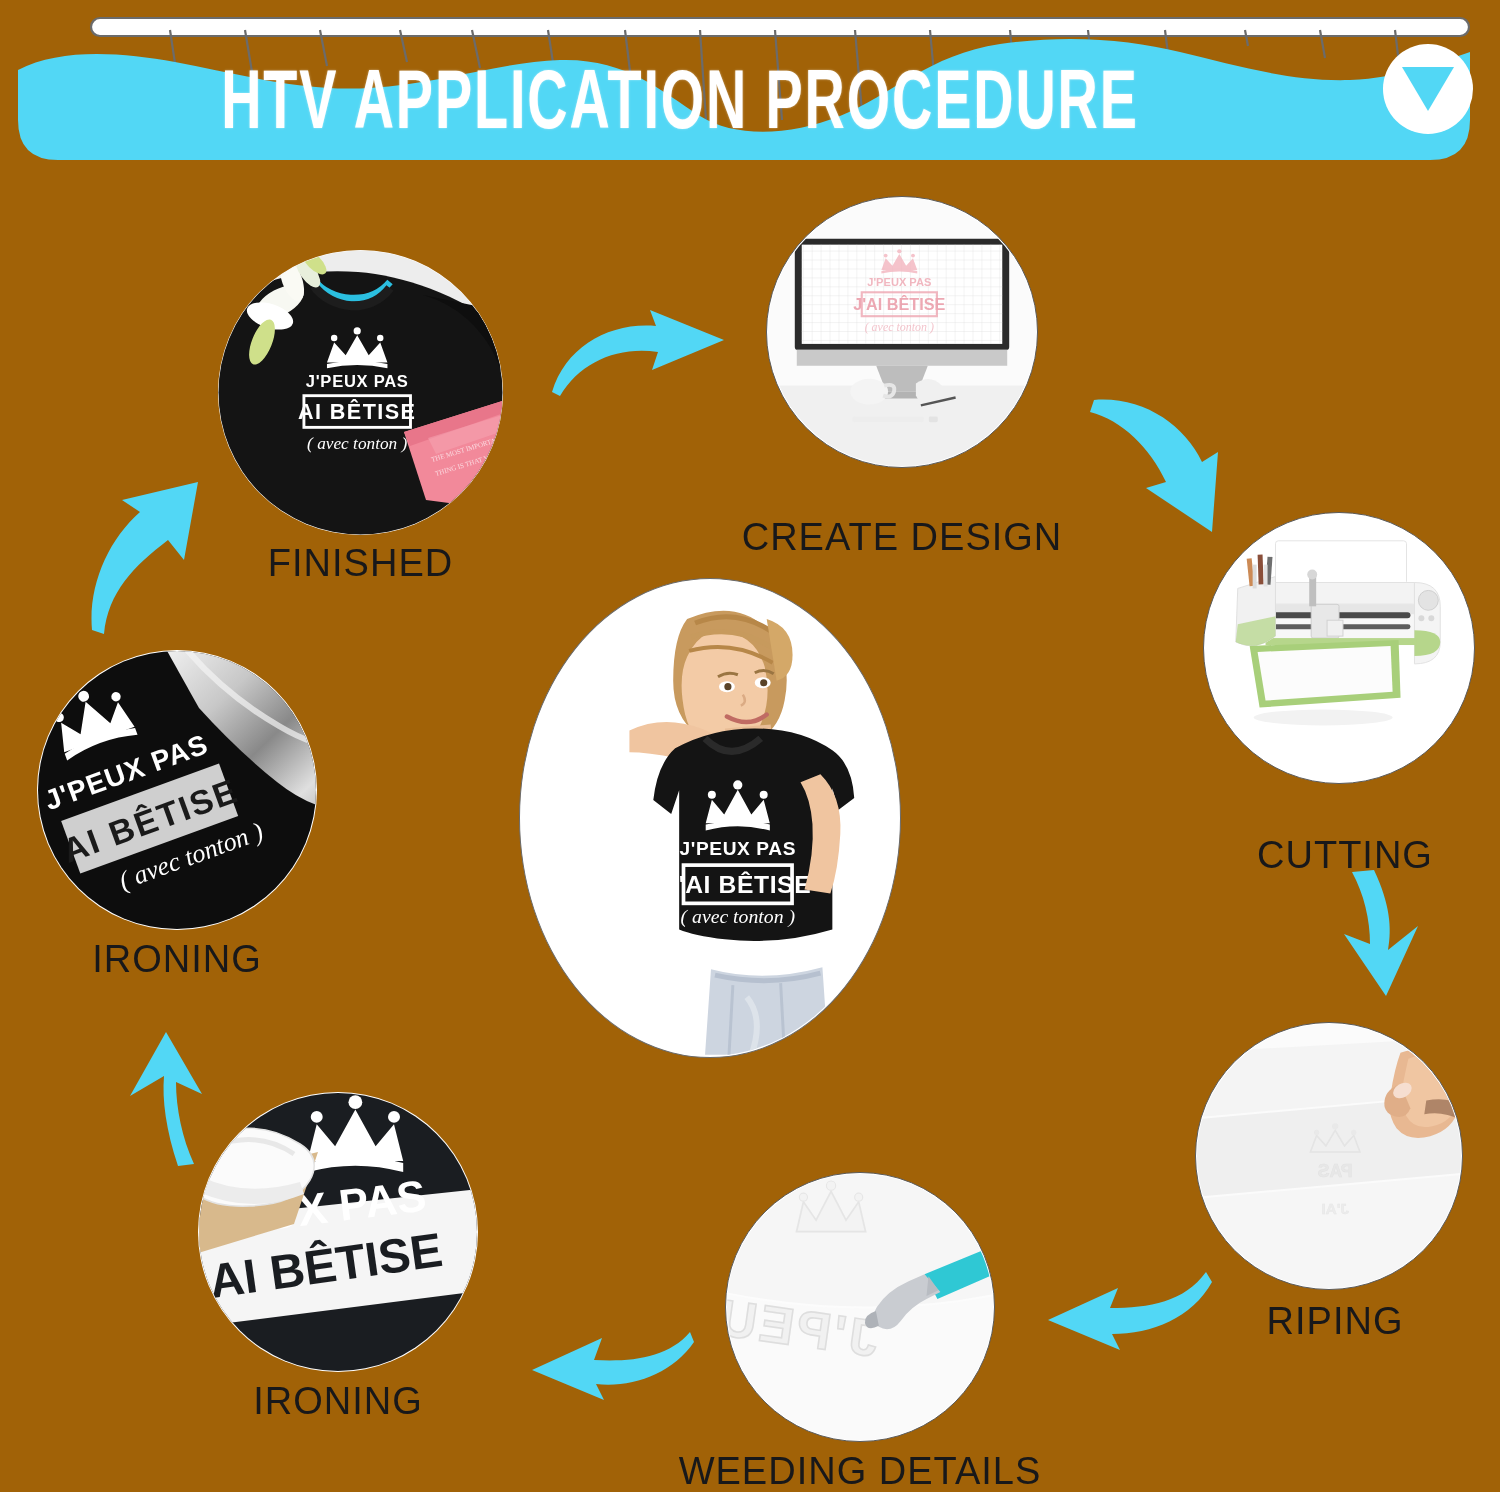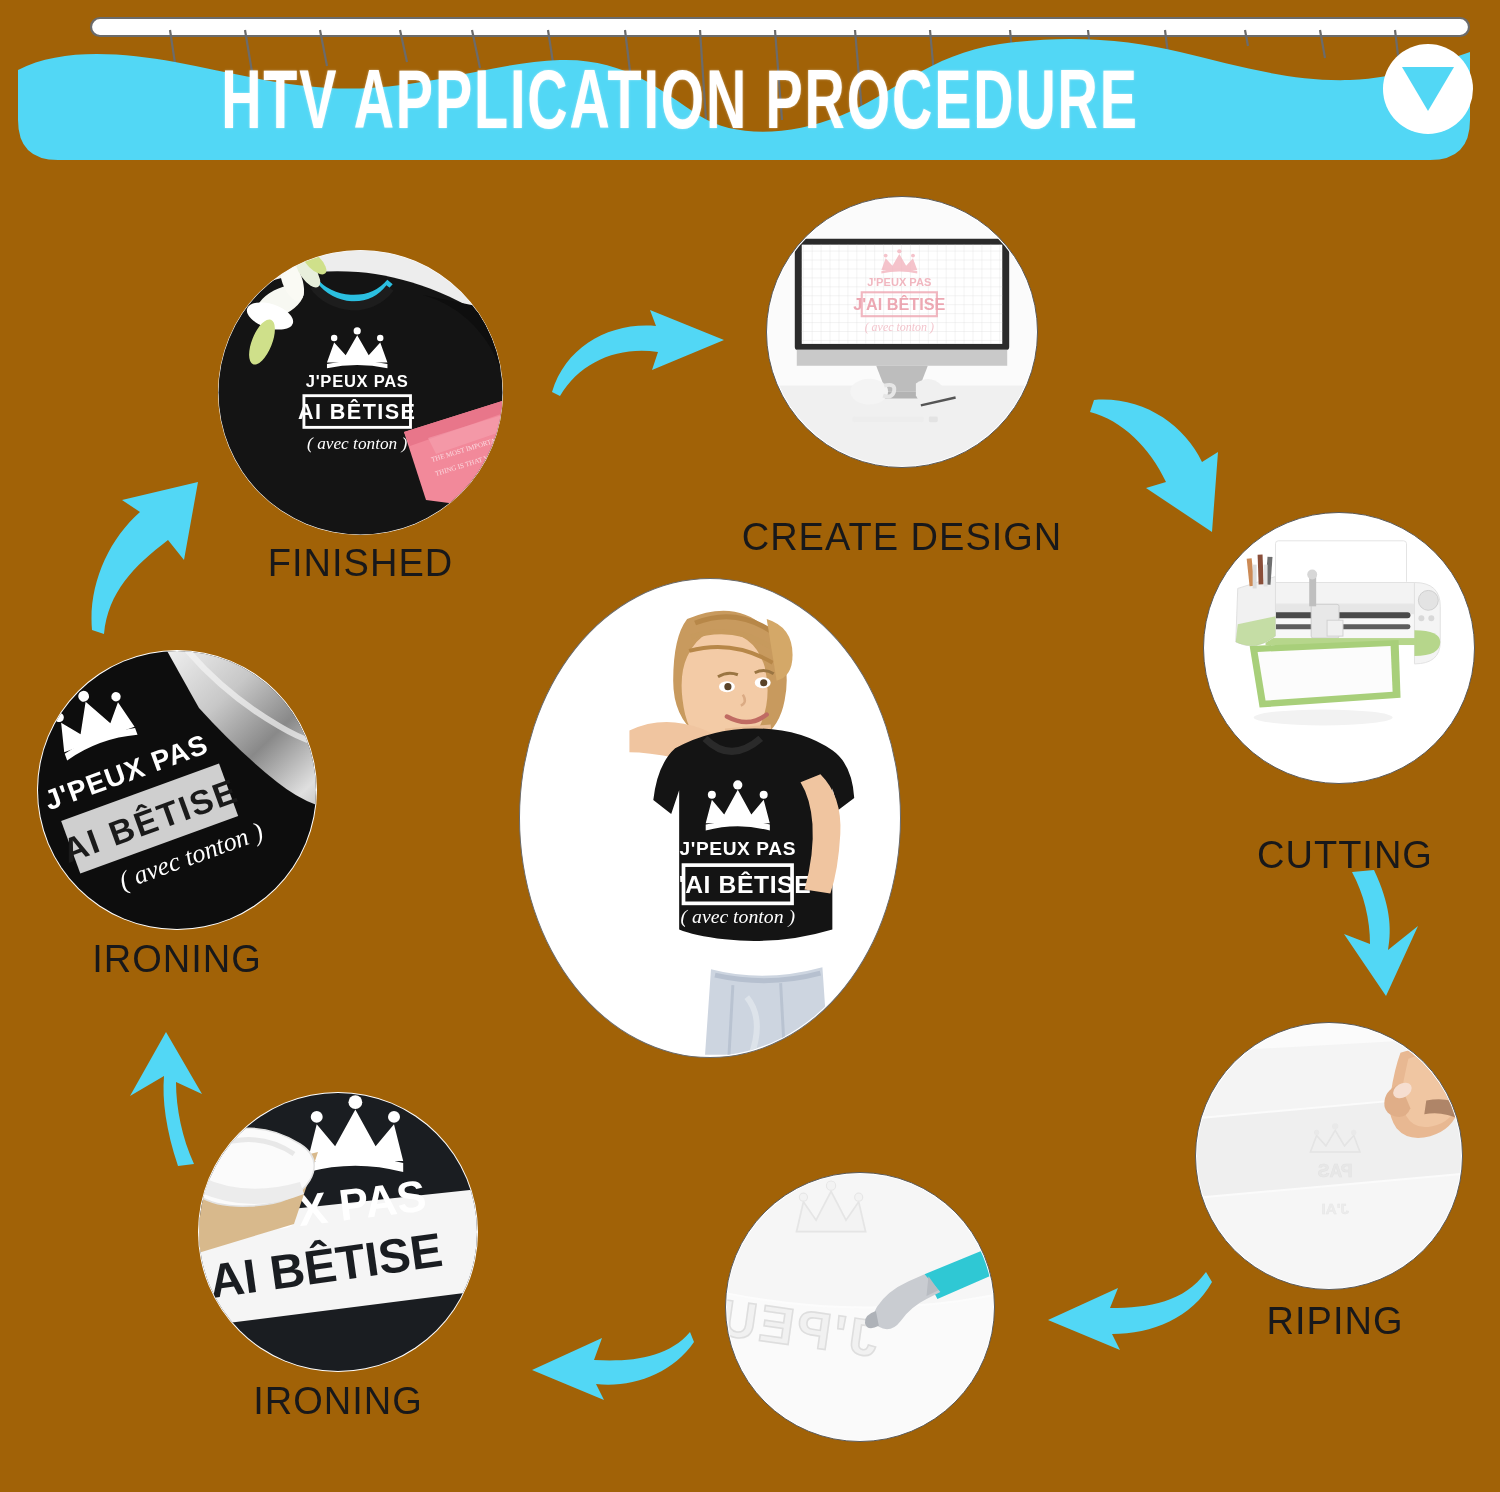--- a/index.html
+++ b/index.html
@@ -360,20 +360,21 @@
 
           <g>
             <path d="M200 102 L268 74 q12 -5 16 8 q4 13 -9 18 l-62 27 Z" fill="#2fc8d4"></path>
             <path d="M200 102 l-16 7 q-22 10 -32 26 q-8 14 2 20 q12 7 22 -6 q10 -14 26 -22 l14 -7 Z" fill="#c9ccd1"></path>
             <path d="M154 154 q-12 6 -14 -3 q-1 -8 11 -12" fill="#aeb2b8"></path>
             <path d="M204 104 L214 118 l-12 6 Z" fill="#b8bcc2"></path>
           </g>
         </g>
       </svg>
     </div>
+    <div class="caption" style="top:278px;">WEEDING DETAILS</div>
   </div>
 
   <div class="step" id="step-ironing" style="left:188px; top:1092px; width:300px; height:340px;">
     <div class="photo" style="width:280px;height:280px;left:10px;top:0;position:absolute;">
       <svg class="fill" viewBox="0 0 280 280">
         <defs>
             <clipPath id="ci">
               <circle cx="140" cy="140" r="139"></circle>
             </clipPath>
           </defs>

